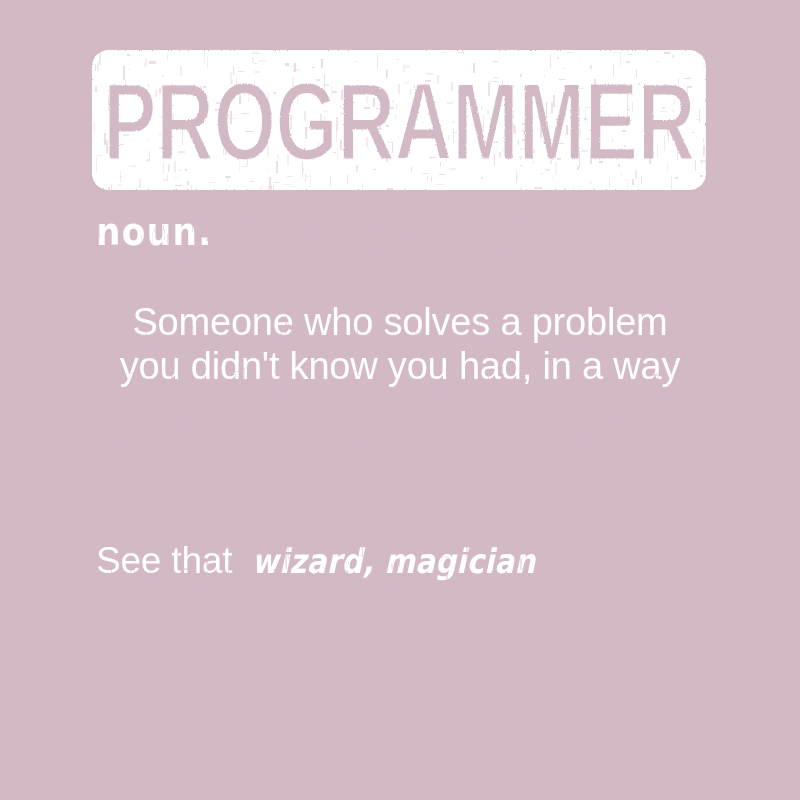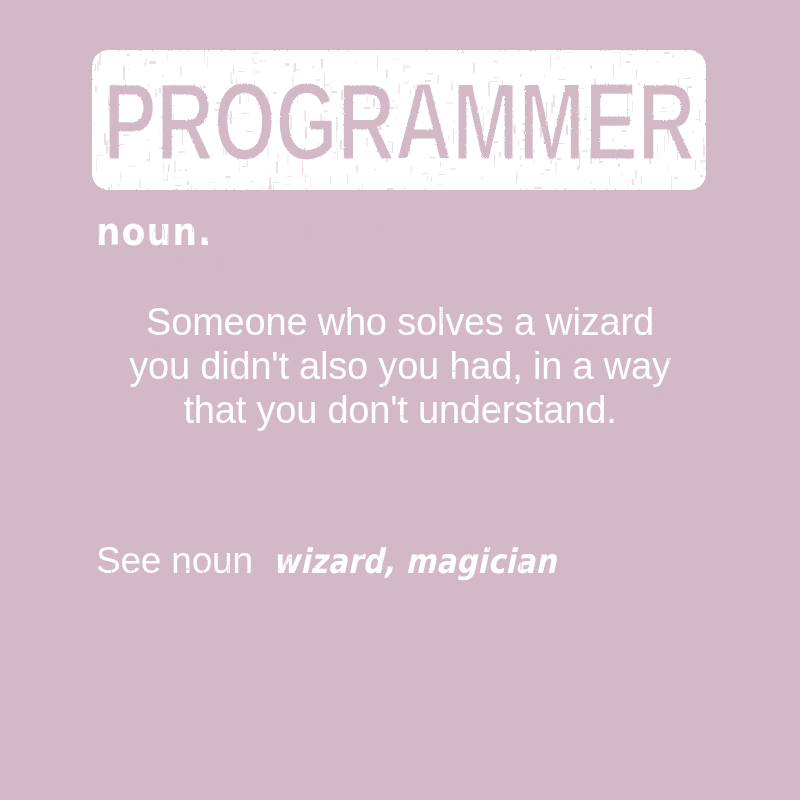--- a/index.html
+++ b/index.html
@@ -165,27 +165,26 @@
         <text id="titleTextOutline" class="title-text-svg" x="307" y="110" text-anchor="middle" fill="none" stroke="#ffffff" stroke-width="3.2" transform="translate(307,0) scale(0.7187,1) translate(-307,0)">PROGRAMMER</text>
       </g>
     </svg>
   </div>
 
   <div class="pron-row">
     <span class="pos-word">noun.</span>
   </div>
 
   <div class="definition">
-    <span class="dline">Someone who solves a wizard</span>
-    <span class="dline">you didn't also you had, in a way</span>
-    <span class="dline">that you don't understand.</span>
+    <span class="dline">Someone who solves a problem</span>
+    <span class="dline">you didn't know you had, in a way</span>
   </div>
 
   <div class="seealso-row">
-    <span class="seealso-label">See noun</span>
+    <span class="seealso-label">See that</span>
     <span class="seealso-terms">wizard, magician</span>
   </div>
 
   <div class="grunge">
       <div class="grunge-speck" style="left: 703.471px; top: 145.125px; width: 1.09px; height: 10.85px; background: rgb(211, 184, 198); opacity: 0.79;"></div>
       <div class="grunge-speck" style="left: 600.106px; top: 153.519px; width: 7.18px; height: 1.87px; background: rgb(211, 184, 198); opacity: 0.57;"></div>
       <div class="grunge-speck" style="left: 235.53px; top: 79.2528px; width: 0.91px; height: 10.12px; background: rgb(211, 184, 198); opacity: 0.86;"></div>
       <div class="grunge-speck" style="left: 380.818px; top: 152.387px; width: 1.95px; height: 3.56px; background: rgb(211, 184, 198); opacity: 0.59;"></div>
       <div class="grunge-speck" style="left: 626.649px; top: 108.698px; width: 3.58px; height: 2.25px; background: rgb(211, 184, 198); opacity: 0.63;"></div>
       <div class="grunge-speck" style="left: 287.172px; top: 102.777px; width: 0.88px; height: 4.22px; background: rgb(211, 184, 198); opacity: 0.68;"></div>

